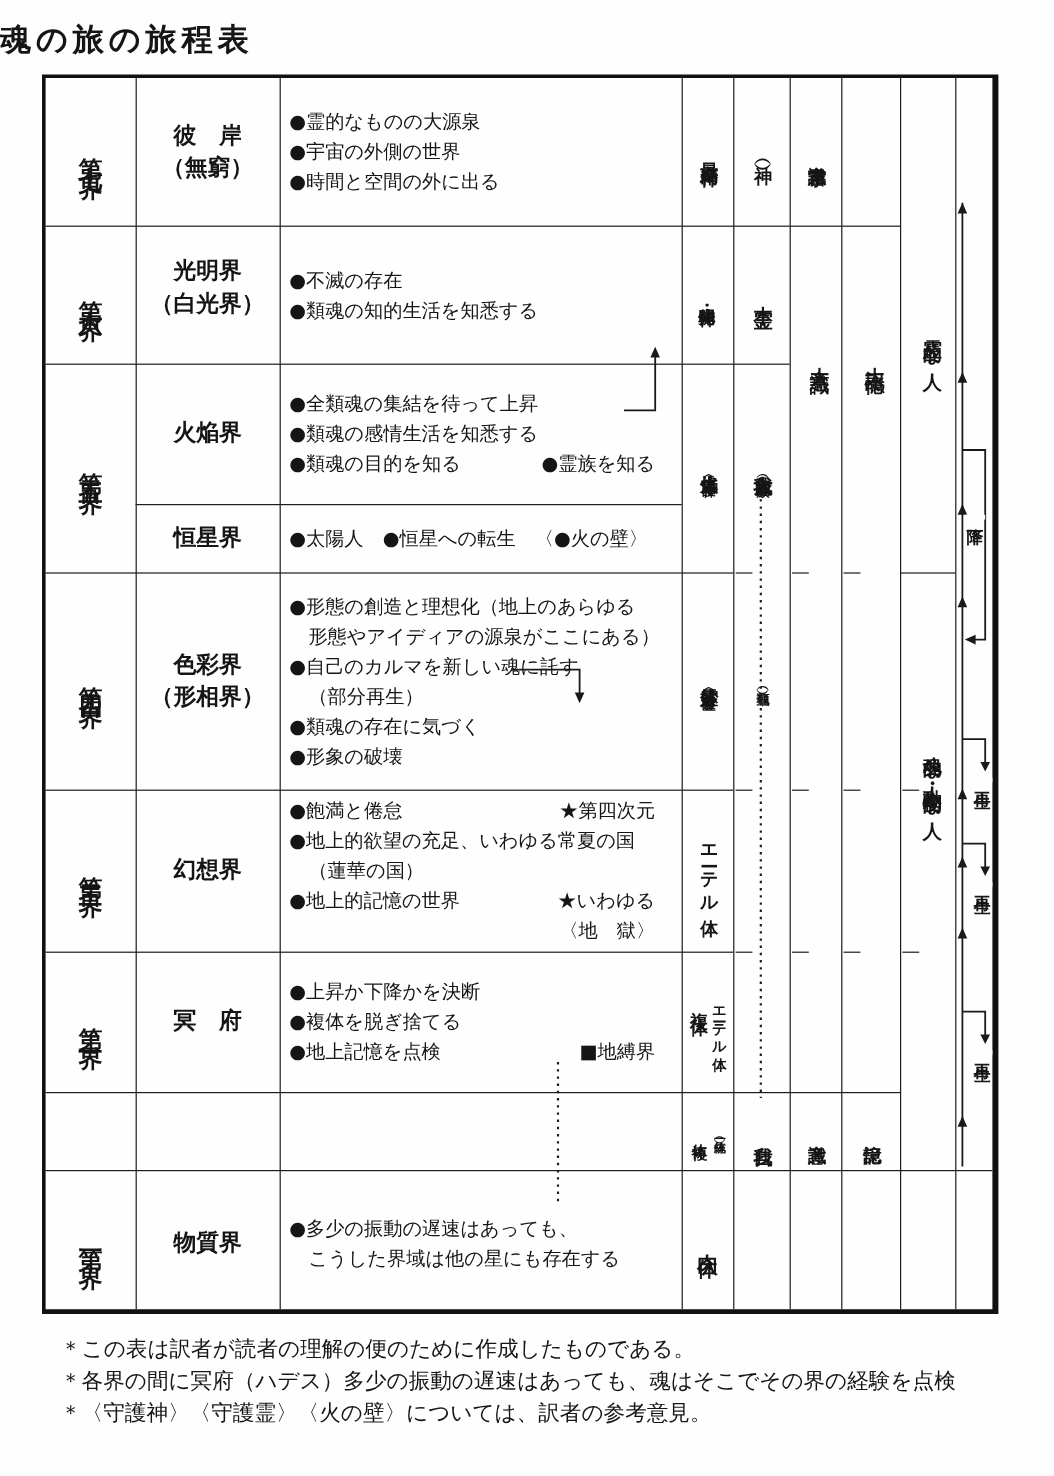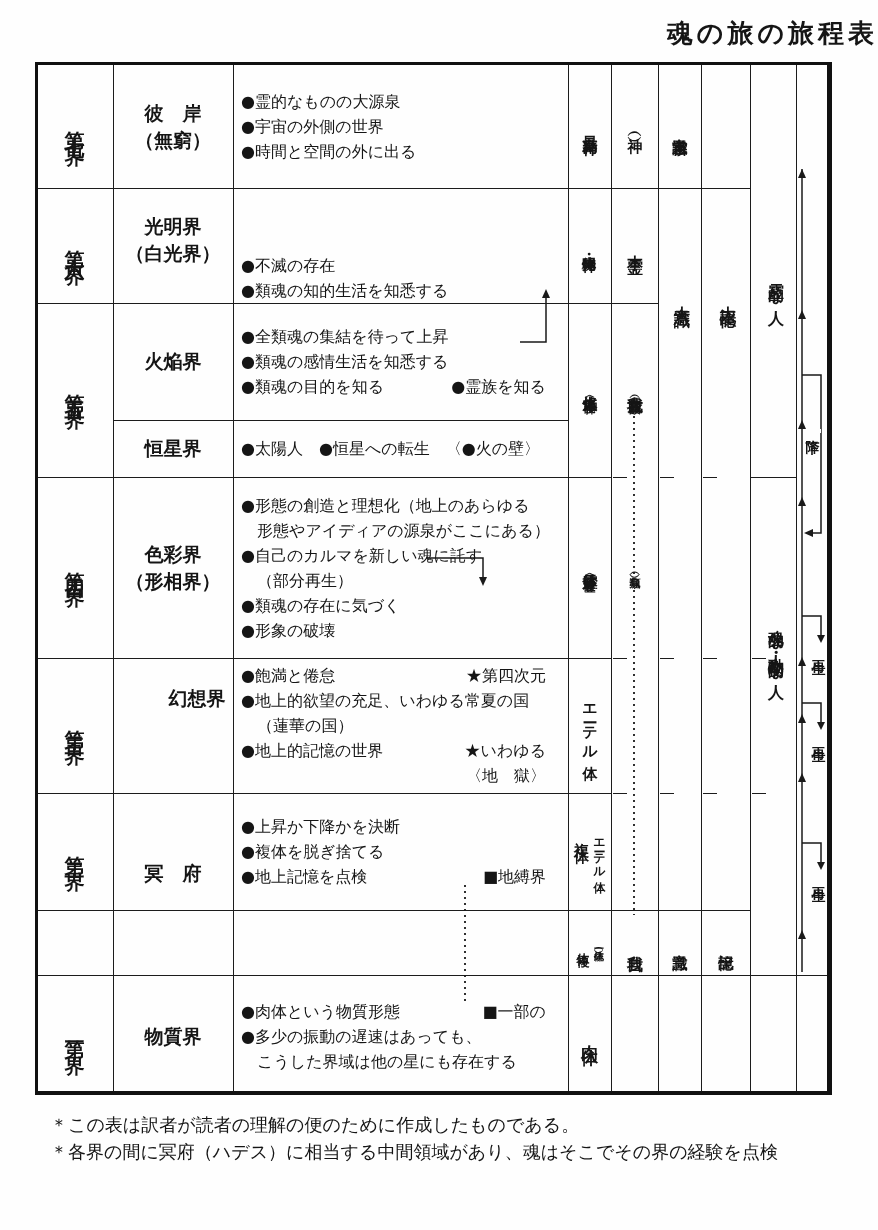--- a/index.html
+++ b/index.html
@@ -1,20 +1,20 @@
 <!DOCTYPE html>
 <html><head>
 <meta charset="utf-8">
 <style>
   html,body{margin:0;padding:0;background:#fff;}
   .page{position:relative;width:878px;height:1230px;background:#fefefe;color:#151515;
         font-family:"DejaVu Serif","Liberation Serif",serif;overflow:hidden;}
-  .title{position:absolute;top:16px;left:0;right:0;text-align:right;
+  .title{position:absolute;top:16px;left:0;right:0;text-align:left;
          font-family:"Liberation Sans","DejaVu Sans",sans-serif;
-         font-weight:bold;font-size:26px;letter-spacing:4px;padding-left:28px;}
+         font-weight:bold;font-size:26px;letter-spacing:4px;}
   #tbl{position:absolute;left:35px;top:62px;width:797px;height:1033px;
        border:3px solid #111;border-right-width:5px;border-bottom-width:4px;
        box-sizing:border-box;}
   .vl,.hl,.tick{position:absolute;background:#1c1c1c;}
   .vl{width:1px;top:0;height:1026px;}
   .hl{height:1px;}
   .tick{height:1px;width:14px;}
   .cell{position:absolute;display:flex;align-items:center;justify-content:center;box-sizing:border-box;}
   .col{flex-direction:column;}
   .vt{writing-mode:vertical-rl;text-orientation:mixed;}
@@ -108,45 +108,45 @@
     <div class="cell col nm" style="left:75px;top:238px;width:120px;height:117px;">
       <span>火焔界</span>
       </div>
     <div class="cell col nm" style="left:75px;top:355px;width:120px;height:57px;">
       <span>恒星界</span>
       </div>
     <div class="cell col nm" style="left:75px;top:412px;width:120px;height:181px;">
       <span>色彩界</span>
         <span>（形相界）</span>
       </div>
-    <div class="cell col nm" style="left:75px;top:566px;width:120px;height:135px;margin-left:24px;">
+    <div class="cell col nm" style="left:75px;top:593px;width:120px;height:135px;">
       <span>幻想界</span>
       </div>
-    <div class="cell col nm" style="left:75px;top:728px;width:120px;height:117px;margin-top:22px;">
+    <div class="cell col nm" style="left:75px;top:728px;width:120px;height:117px;">
       <span>冥　府</span>
       </div>
     <div class="cell col nm" style="left:75px;top:910px;width:120px;height:122px;">
       <span>物質界</span>
       </div>
 
     <div class="cell desc" style="left:195px;top:0;width:335px;height:123px;">
       <div class="dline">
           <span>●霊的なものの大源泉</span>
           <span class="r"></span>
         </div>
       <div class="dline">
           <span>●宇宙の外側の世界</span>
           <span class="r"></span>
         </div>
       <div class="dline">
           <span>●時間と空間の外に出る</span>
           <span class="r"></span>
         </div>
     </div>
-    <div class="cell desc" style="left:195px;top:123px;width:335px;height:115px;margin-top:32px;">
+    <div class="cell desc" style="left:195px;top:123px;width:335px;height:115px;">
       <div class="dline">
           <span>●不滅の存在</span>
           <span class="r"></span>
         </div>
       <div class="dline">
           <span>●類魂の知的生活を知悉する</span>
           <span class="r"></span>
         </div>
     </div>
     <div class="cell desc" style="left:195px;top:238px;width:335px;height:117px;">
@@ -214,24 +214,20 @@
         </div>
       <div class="dline">
           <span>●複体を脱ぎ捨てる</span>
         </div>
       <div class="dline">
           <span>●地上記憶を点検</span>
           <span class="r">■地縛界</span>
         </div>
     </div>
     <div class="cell desc" style="left:195px;top:910px;width:335px;height:122px;">
-      <div class="dline">
-          <span>●肉体という物質形態</span>
-          <span class="r">■一部の</span>
-        </div>
       <div class="dline">
           <span>●多少の振動の遅速はあっても、</span>
         </div>
       <div class="dline">
           <span>　こうした界域は他の星にも存在する</span>
         </div>
     </div>
 
     <div class="cell" style="left:530px;top:0;width:43px;height:123px;">
         <span class="vt bl" style="font-size:15px;letter-spacing:2px;">最高精神</span>
@@ -326,15 +322,16 @@
       </g>
     </svg>
     <span class="arrlab" style="left:766px;top:364px;">降下</span>
     <span class="arrlab" style="left:772px;top:583px;">再生</span>
     <span class="arrlab" style="left:772px;top:670px;">再生</span>
     <span class="arrlab" style="left:772px;top:810px;">再生</span>
   </div>
 
   <div class="fnote">
     <div>＊この表は訳者が読者の理解の便のために作成したものである。</div>
-    <div>＊各界の間に冥府（ハデス）に相当する中間領域があり、魂はそこでその界の経験を点検</div>
+    <div>＊各界の間に冥府（ハデス）多少の振動の遅速はあっても、魂はそこでその界の経験を点検</div>
+    <div>＊〈守護神〉〈守護霊〉〈火の壁〉については、訳者の参考意見。</div>
   </div>
 </div>
 
 </body></html>

